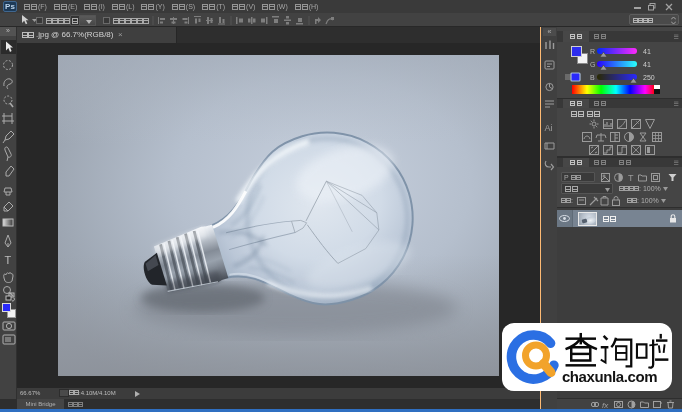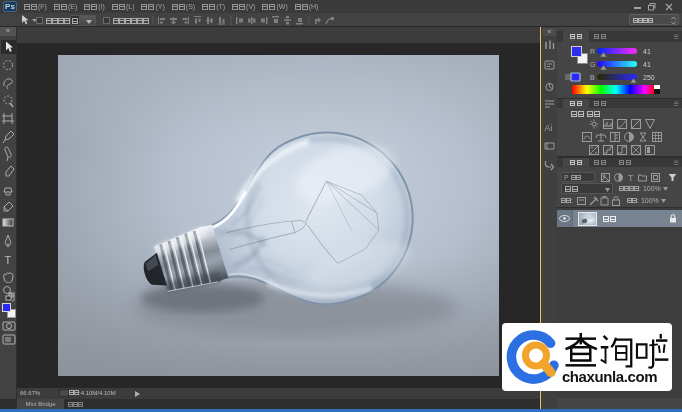--- a/index.html
+++ b/index.html
@@ -166,20 +166,25 @@
   <svg class="abs" style="left:2px;top:294px" width="14" height="10" viewBox="0 0 14 10">
         <rect x="1" y="1" width="12" height="8" rx="1" fill="none" stroke="#b0b0b0"></rect>
         <circle cx="7" cy="5" r="2.6" fill="none" stroke="#b0b0b0"></circle>
       </svg>
   <svg class="abs" style="left:2px;top:307px" width="14" height="11" viewBox="0 0 14 11">
         <rect x="1" y="1" width="12" height="9" rx="1" fill="none" stroke="#b0b0b0"></rect>
         <rect x="3" y="3" width="6" height="5" fill="#7a7a7a" stroke="none"></rect>
       </svg>
 </div>
 
+<div class="abs" id="tabbar" style="left:17px;top:27px;width:523px;height:16px;background:#2e2e2e">
+  <div class="abs" style="left:0;top:0;width:160px;height:16px;background:#3f3f3f;border-right:1px solid #262626;color:#d2d2d2;font-size:8px;line-height:16px;padding-left:5px;white-space:nowrap">
+    <span class="z6"></span><span class="z6" style="margin-right:2px"></span>.jpg @ 66.7%(RGB/8)&nbsp;&nbsp;<span style="color:#9a9a9a">×</span>
+  </div>
+</div>
 
 <div class="abs" id="canvas" style="left:17px;top:43px;width:523px;height:345px;background:#272727">
 <svg class="abs" style="left:41px;top:12px" width="441" height="321" viewBox="0 0 441 321">
   <defs>
     <radialGradient id="bg1" cx="60%" cy="40%" r="75%">
       <stop offset="0" stop-color="#c7d0dd"></stop>
       <stop offset="0.45" stop-color="#b5bfcd"></stop>
       <stop offset="0.8" stop-color="#9ea7b3"></stop>
       <stop offset="1" stop-color="#939aa5"></stop>
     </radialGradient>
@@ -499,25 +504,52 @@
         <div style="position:absolute;left:3px;top:6px;width:5px;height:4px;background:#55606e;border-radius:1px;transform:rotate(-14deg)"></div>
       </div>
       <span class="abs" style="left:46px;top:5px;color:#f0f0f0;font-size:7px;line-height:7px"><span class="z6" style="opacity:1"></span><span class="z6" style="margin-left:1px;opacity:1"></span></span>
       <svg class="abs" style="right:5px;top:4px" width="8" height="9" viewBox="0 0 8 9">
             <rect x="1" y="4" width="6" height="4.5" fill="#e8e8e8"></rect>
             <path d="M2.2 4 L2.2 2.5 A1.8 1.8 0 0 1 5.8 2.5 L5.8 4" fill="none" stroke="#e8e8e8" stroke-width="1.1"></path>
           </svg>
     </div>
   </div>
 
+  <div class="abs" style="left:0;top:371px;width:125px;height:11px;background:#424242;border-top:1px solid #2e2e2e">
+    <svg class="abs" style="left:34px;top:1px" width="88" height="9" viewBox="0 0 88 9" fill="none" stroke="#a0a0a0">
+      <g>
+            <rect x="0.5" y="2.5" width="4" height="4" rx="1.5"></rect>
+            <rect x="3.5" y="2.5" width="4" height="4" rx="1.5"></rect>
+          </g>
+      <text x="11" y="7.5" font-size="8" font-style="italic" fill="#a0a0a0" stroke="none" font-family="Liberation Sans">fx</text>
+      <g transform="translate(23,0)">
+            <rect x="0.5" y="1.5" width="8" height="6"></rect>
+            <circle cx="4.5" cy="4.5" r="2"></circle>
+          </g>
+      <g transform="translate(36,0)">
+            <circle cx="4.5" cy="4.5" r="3.5"></circle>
+            <path d="M4.5 1 A3.5 3.5 0 0 1 4.5 8 Z" fill="#a0a0a0" stroke="none"></path>
+          </g>
+      <g transform="translate(49,0)">
+            <path d="M0.5 2 L0.5 7.5 L8.5 7.5 L8.5 3 L4.5 3 L3.5 2 Z"></path>
+          </g>
+      <g transform="translate(62,0)">
+            <rect x="0.5" y="1.5" width="7" height="6"></rect>
+            <path d="M7.5 3 L9 3" stroke-width="1"></path>
+          </g>
+      <g transform="translate(75,0)">
+            <path d="M1 2.5 L8 2.5 M2 2.5 L2.5 8 L6.5 8 L7 2.5 M3.5 1 L5.5 1" stroke-width="1"></path>
+          </g>
+    </svg>
+  </div>
 </div>
 
 <div class="abs" style="left:0;top:409px;width:682px;height:3px;background:#2f6fc1"></div>
 
-<div class="abs" id="wmark" style="left:502px;top:323px;width:170px;height:68px;background:#fff;border-radius:4px">
+<div class="abs" id="wmark" style="left:502px;top:323px;width:170px;height:68px;background:#fff;border-radius:12px">
   <svg class="abs" style="left:4px;top:4px" width="60" height="60" viewBox="0 0 60 60">
     <path d="M 44.6 16.2 A 22 22 0 1 0 47.9 38.2" fill="none" stroke="#2b6fe3" stroke-width="9.5" stroke-linecap="round"></path>
     <circle cx="30" cy="28.5" r="10.5" fill="none" stroke="#f2a32b" stroke-width="7"></circle>
     <path d="M37.5 36.5 L45 45.5" stroke="#f2a32b" stroke-width="9" stroke-linecap="round"></path>
   </svg>
 
   <svg class="abs" style="left:59px;top:9px" width="110" height="40" viewBox="0 0 110 42" stroke="#0a0a0a" fill="none" stroke-width="2.6">
     <g>
       <path d="M2 7 L34 7"></path>
       <path d="M18 1 L18 13"></path>

